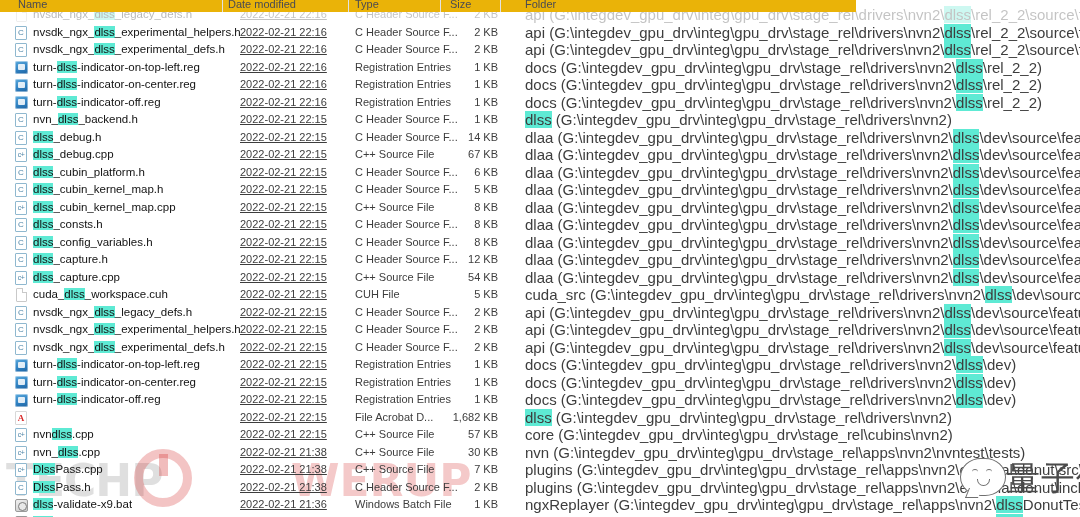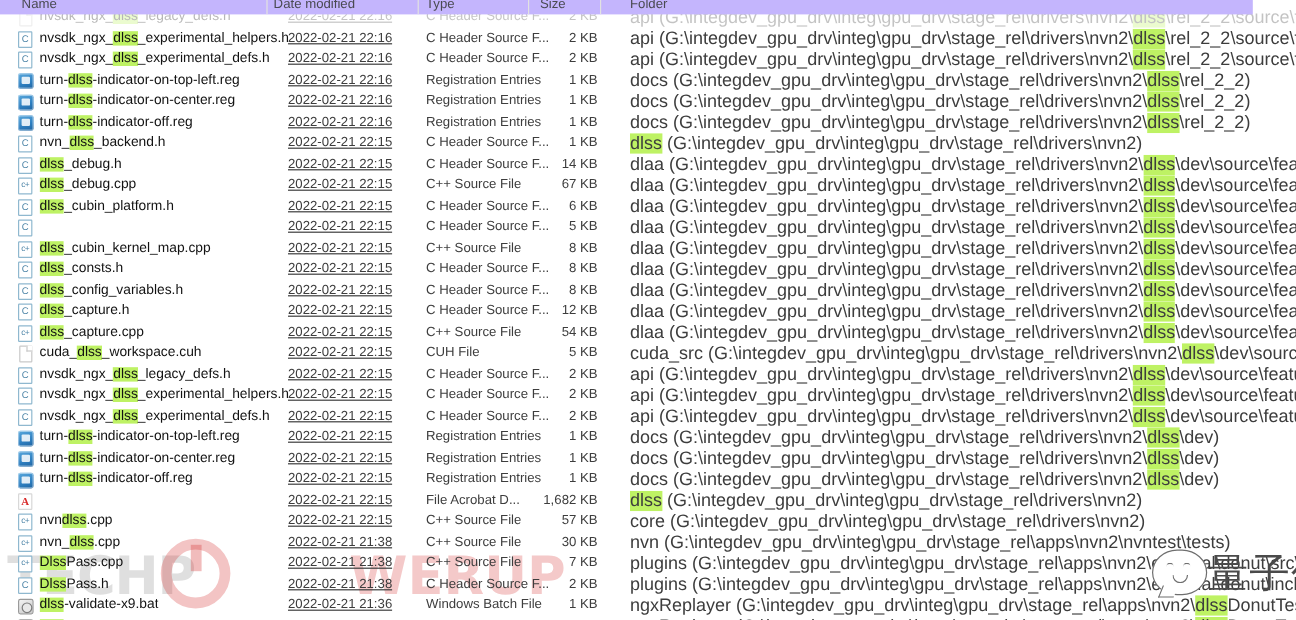--- a/index.html
+++ b/index.html
@@ -45,43 +45,43 @@
   .wm-qbit .q-mouth{position:absolute;left:16px;top:20px;width:11px;height:6px;border:1.5px solid #6f6f6f;border-top:none;border-radius:0 0 9px 9px;}
   .wm-qbit .q-tail{position:absolute;left:7px;top:36px;width:12px;height:9px;background:#fff;border-left:1.6px solid #6f6f6f;border-bottom:1.6px solid #6f6f6f;transform:skewX(-22deg);}
   .wm-qbit .q-cn{
     position:absolute;left:46px;top:0px;
     font-family:"DejaVu Sans",sans-serif;font-size:34px;line-height:52px;
     color:#4a4a4a;letter-spacing:1px;white-space:nowrap;
   }
 
   
   .header{
-    position:absolute;left:0;top:0;width:1044px;height:12px;
-    z-index:2;background:#c4b5fd;overflow:hidden;
+    position:absolute;left:0;top:0;width:856px;height:12px;
+    z-index:2;background:#eab308;overflow:hidden;
   }
   .header .hcell{
     position:absolute;top:-2px;font-size:11px;color:#4a4a52;white-space:nowrap;
   }
   .header .hdiv{position:absolute;top:0;width:1px;height:12px;background:#e2e2e2;}
 
   
   .list{position:absolute;left:0;top:0;width:1080px;z-index:1;}
   .row{
     position:absolute;left:0;width:1080px;height:17.5px;
     white-space:nowrap;
   }
   .cell{position:absolute;top:0;height:17.5px;line-height:17.5px;font-size:11.5px;white-space:nowrap;overflow:hidden;}
 
   .c-name{left:33px;color:#121212;}
   .c-date{left:240px;color:#3d3d3d;font-size:11px;text-decoration:underline;}
   .c-type{left:355px;color:#3d3d3d;font-size:11px;}
   .c-size{left:420px;width:78px;text-align:right;color:#3d3d3d;font-size:11px;}
   .c-folder{left:525px;color:#3d3d3d;font-size:15px;}
 
-  mark{background:#bef264;color:inherit;padding:0;}
+  mark{background:#5eead4;color:inherit;padding:0;}
 
   
   .ico{position:absolute;left:14px;top:2px;width:14px;height:14px;}
 
   .ico-h{
     width:12px;height:14px;left:15px;
     background:#ffffff;border:1px solid #8fb8cf;border-radius:1px;
     box-sizing:border-box;
     font-size:8px;line-height:12px;text-align:center;color:#4f86a8;
     font-family:"Liberation Sans",sans-serif;
@@ -228,20 +228,21 @@
       <div class="row" style="top: 163.5px;">
         <span class="ico ico-h">C</span>
         <div class="cell c-name"><mark>dlss</mark>_cubin_platform.h</div>
         <div class="cell c-date">2022-02-21 22:15</div>
         <div class="cell c-type">C Header Source F...</div>
         <div class="cell c-size">6 KB</div>
         <div class="cell c-folder">dlaa (G:\integdev_gpu_drv\integ\gpu_drv\stage_rel\drivers\nvn2\<mark>dlss</mark>\dev\source\features)</div>
       </div>
       <div class="row" style="top: 181px;">
         <span class="ico ico-h">C</span>
+        <div class="cell c-name"><mark>dlss</mark>_cubin_kernel_map.h</div>
         <div class="cell c-date">2022-02-21 22:15</div>
         <div class="cell c-type">C Header Source F...</div>
         <div class="cell c-size">5 KB</div>
         <div class="cell c-folder">dlaa (G:\integdev_gpu_drv\integ\gpu_drv\stage_rel\drivers\nvn2\<mark>dlss</mark>\dev\source\features)</div>
       </div>
       <div class="row" style="top: 198.5px;">
         <span class="ico ico-cpp">c+</span>
         <div class="cell c-name"><mark>dlss</mark>_cubin_kernel_map.cpp</div>
         <div class="cell c-date">2022-02-21 22:15</div>
         <div class="cell c-type">C++ Source File</div>
@@ -342,21 +343,21 @@
         <div class="cell c-type">File Acrobat D...</div>
         <div class="cell c-size">1,682 KB</div>
         <div class="cell c-folder"><mark>dlss</mark> (G:\integdev_gpu_drv\integ\gpu_drv\stage_rel\drivers\nvn2)</div>
       </div>
       <div class="row" style="top: 426px;">
         <span class="ico ico-cpp">c+</span>
         <div class="cell c-name">nvn<mark>dlss</mark>.cpp</div>
         <div class="cell c-date">2022-02-21 22:15</div>
         <div class="cell c-type">C++ Source File</div>
         <div class="cell c-size">57 KB</div>
-        <div class="cell c-folder">core (G:\integdev_gpu_drv\integ\gpu_drv\stage_rel\drivers\nvn2)</div>
+        <div class="cell c-folder">core (G:\integdev_gpu_drv\integ\gpu_drv\stage_rel\cubins\nvn2)</div>
       </div>
       <div class="row" style="top: 443.5px;">
         <span class="ico ico-cpp">c+</span>
         <div class="cell c-name">nvn_<mark>dlss</mark>.cpp</div>
         <div class="cell c-date">2022-02-21 21:38</div>
         <div class="cell c-type">C++ Source File</div>
         <div class="cell c-size">30 KB</div>
         <div class="cell c-folder">nvn (G:\integdev_gpu_drv\integ\gpu_drv\stage_rel\apps\nvn2\nvntest\tests)</div>
       </div>
       <div class="row" style="top: 461px;">

